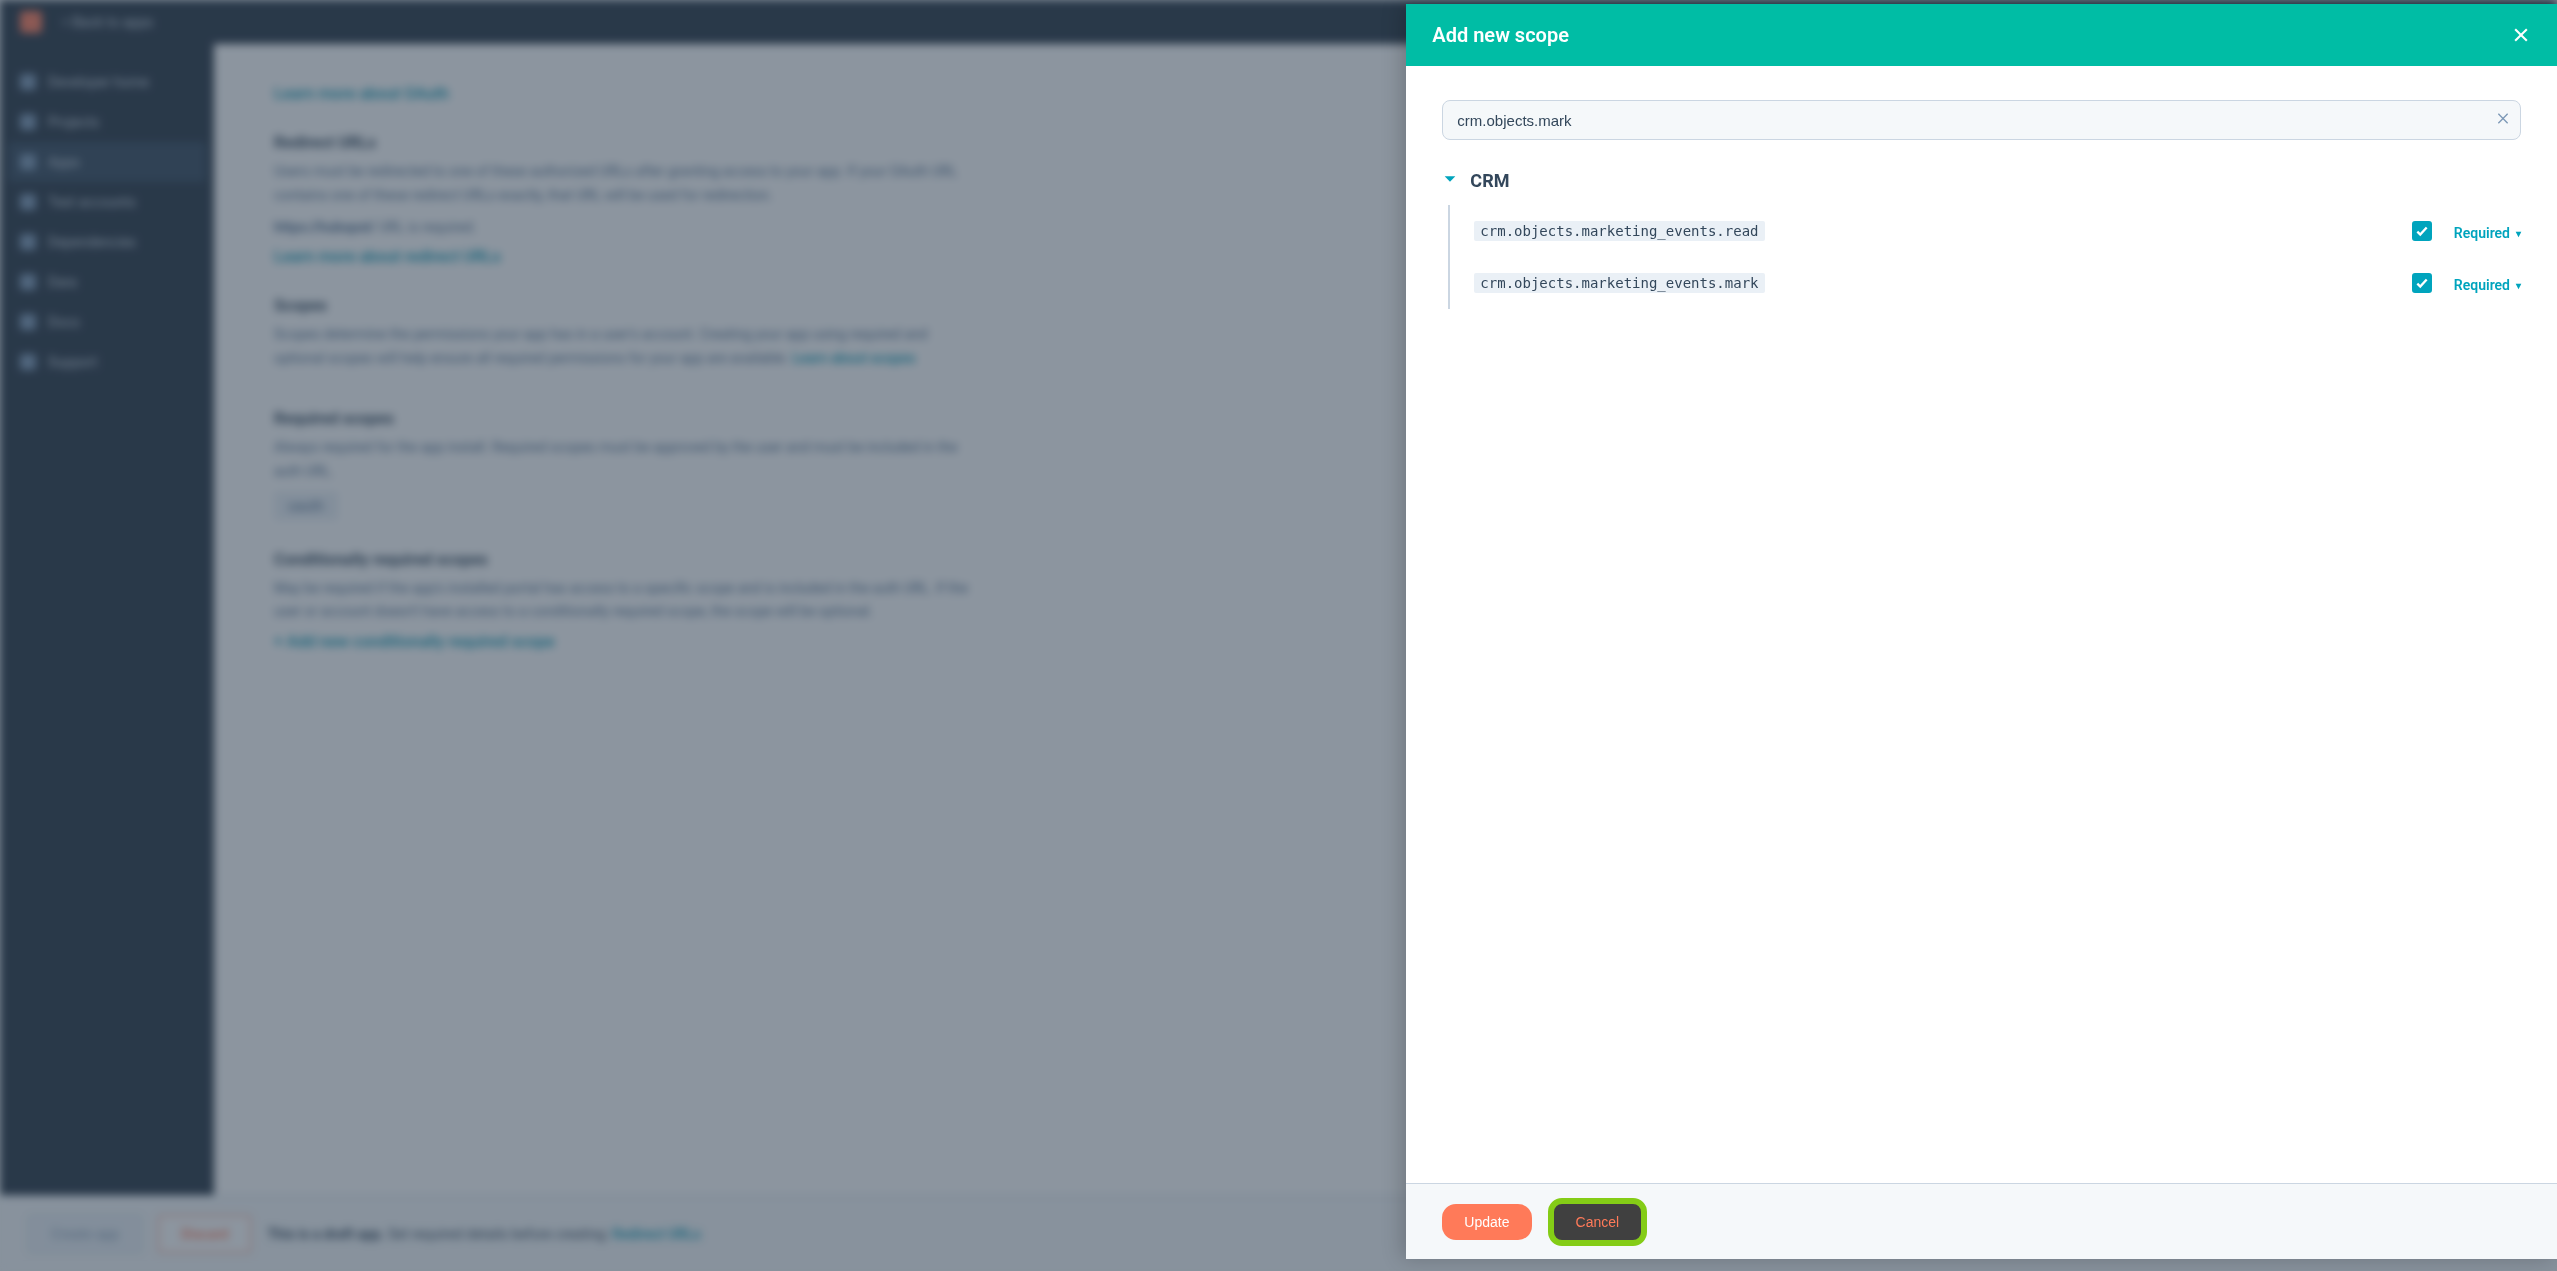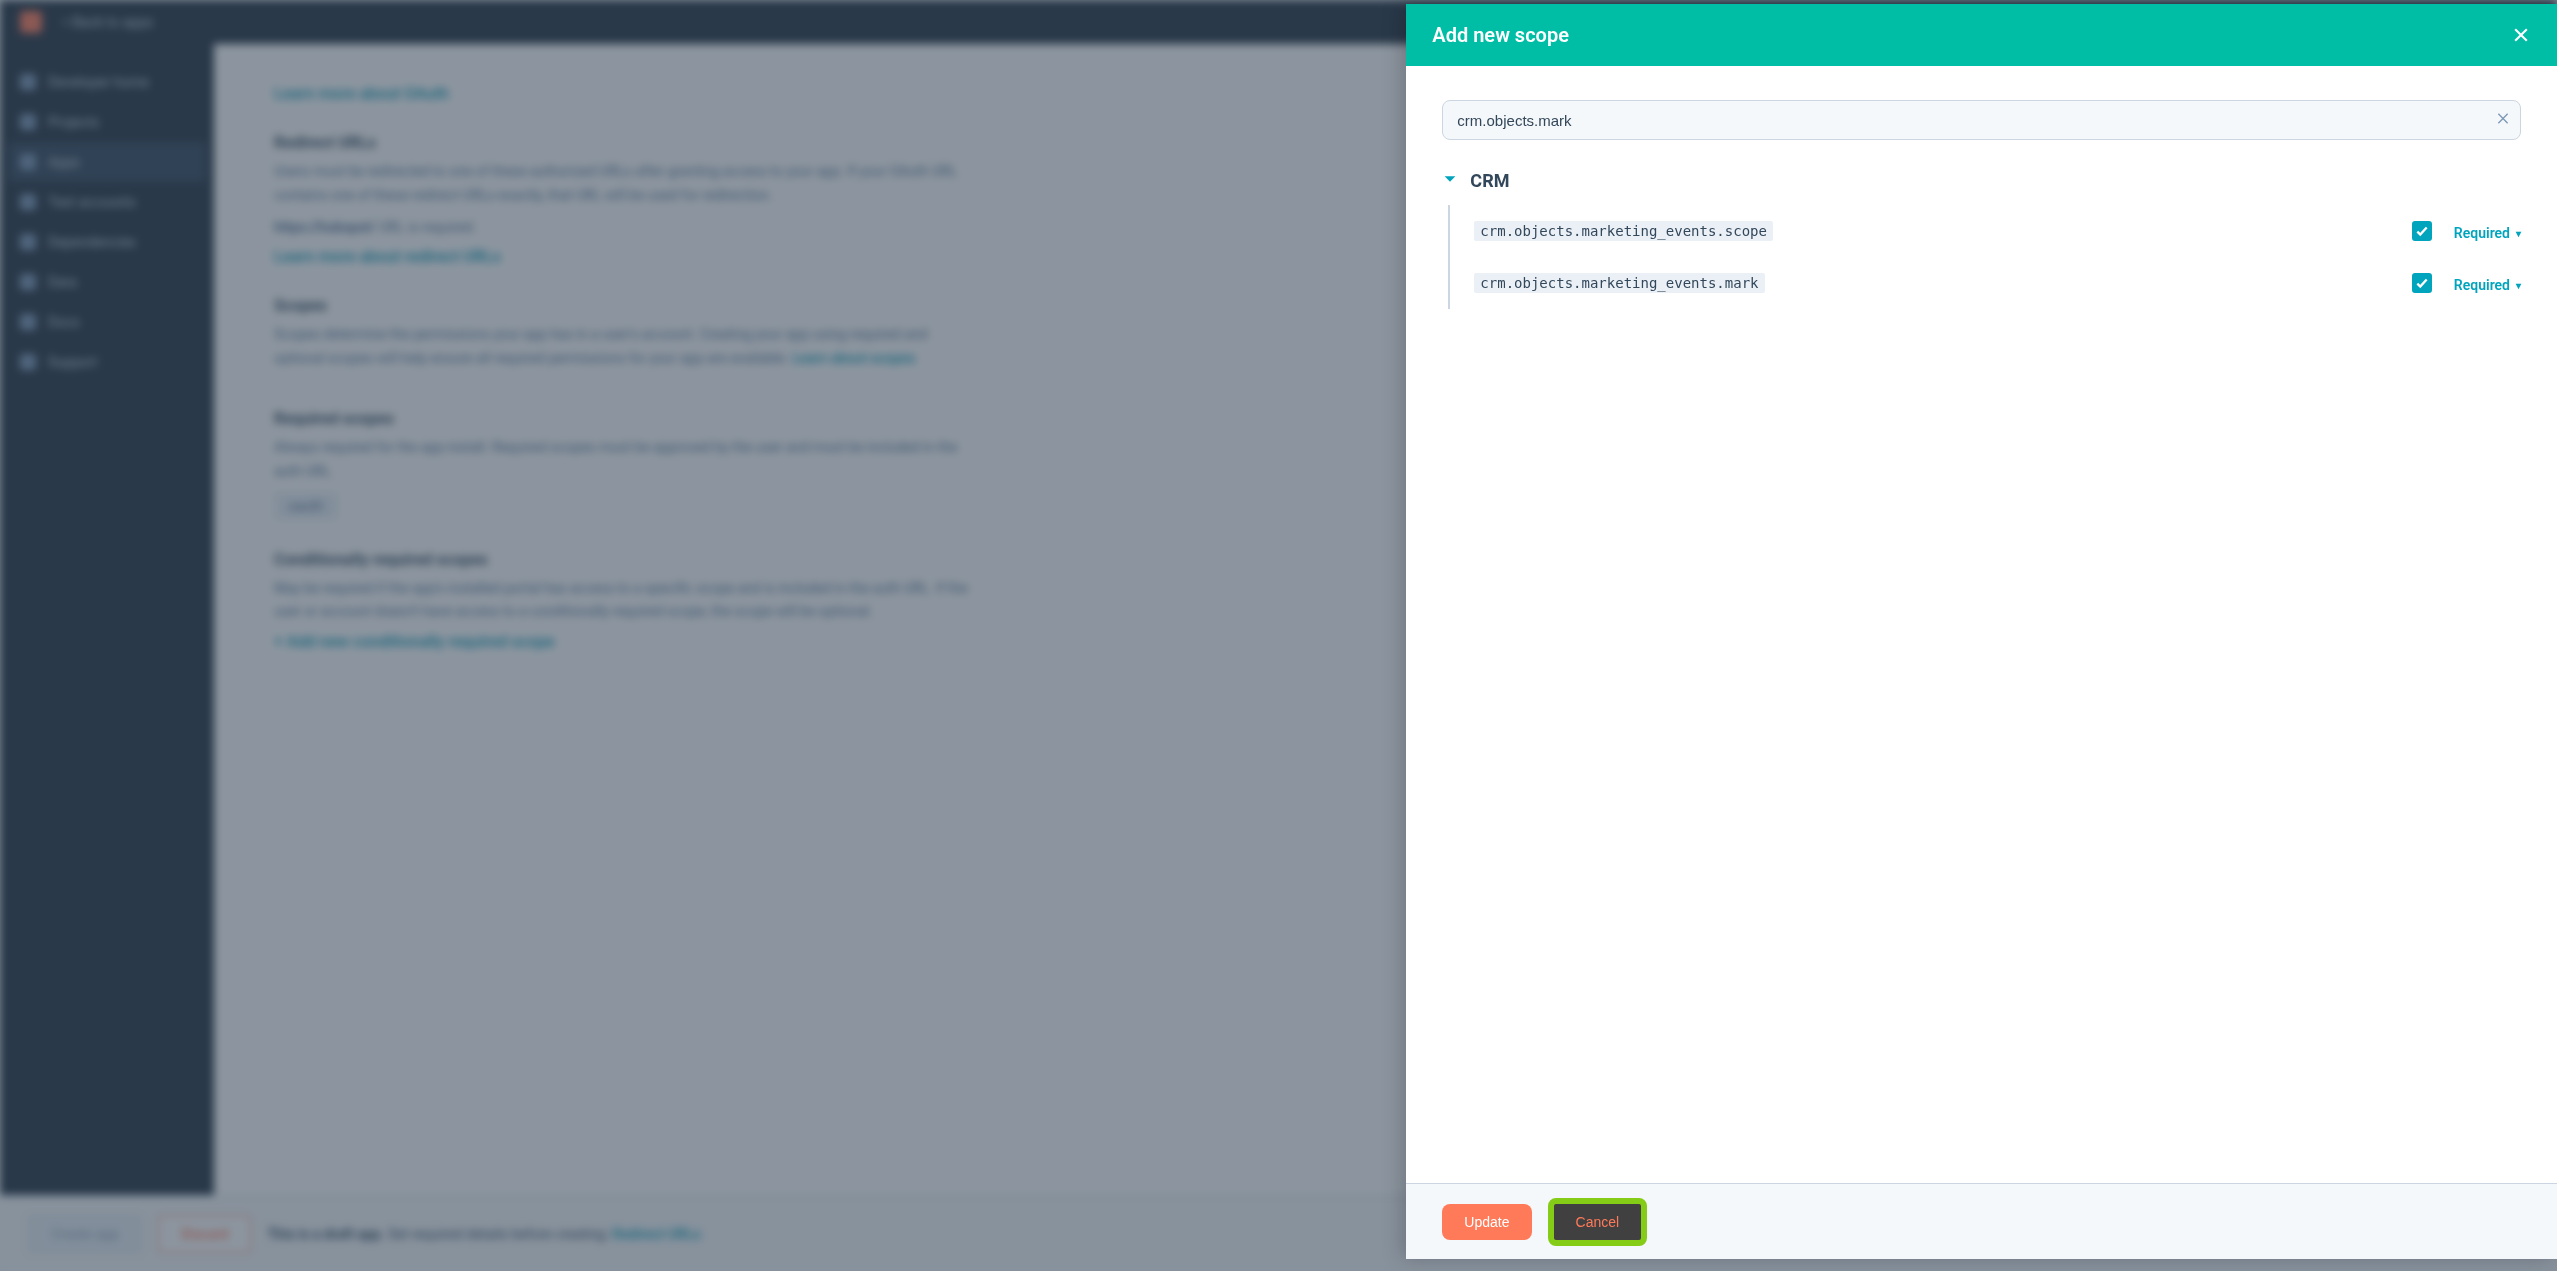--- a/index.html
+++ b/index.html
@@ -56,21 +56,21 @@
     .scope-list { border-left: 2px solid #cbd6e2; margin-left: 6px; padding-left: 24px; }
     .scope-row { display: flex; align-items: center; justify-content: space-between; padding: 14px 0; min-height: 52px; }
     .scope-name { font-family: ui-monospace, 'SFMono-Regular', Consolas, monospace; font-size: 14px; background: #eaf0f6; color: #33475b; padding: 2px 6px; border-radius: 2px; }
     .scope-right { display: flex; align-items: flex-end; gap: 22px; }
     .checkbox { width: 20px; height: 20px; border: 2px solid #00a4bd; border-radius: 3px; background: #00a4bd; display: flex; align-items: center; justify-content: center; cursor: pointer; }
     .checkbox svg { width: 14px; height: 14px; color: #fff; }
     .required-dd { color: #00a4bd; font-weight: 600; font-size: 14px; display: flex; align-items: center; gap: 6px; cursor: pointer; }
     .required-dd .caret { font-size: 10px; }
     
     .panel-footer { height: 76px; border-top: 1px solid #cbd6e2; background: #f5f8fa; display: flex; align-items: center; padding: 0 36px; gap: 16px; }
-    .panel-footer .btn { padding: 10px 22px; border-radius: 8px; font-size: 14px; font-weight: 500; cursor: pointer; }
+    .panel-footer .btn { padding: 10px 22px; border-radius: 14px; font-size: 14px; font-weight: 500; cursor: pointer; }
     .panel-footer .btn-primary { background: #ff7a59; color: #fff; border: none; }
     .panel-footer .btn-secondary { background: #404040; color: #ff7a59; border: 6px solid #84cc16; }
   </style>
 </head>
 <body>
 
 <div class="bg-layer">
   <div class="topbar">
     <div class="logo"></div>
     <div class="breadcrumb">&lt; Back to apps</div>
@@ -173,21 +173,21 @@
       <span class="chev">
         <svg width="16" height="16" viewBox="0 0 24 24" fill="currentColor">
             <path d="M4 8 L12 16 L20 8 Z"></path>
           </svg>
       </span>
       <h3>CRM</h3>
     </div>
 
     <div class="scope-list">
       <div class="scope-row">
-        <span class="scope-name">crm.objects.marketing_events.scope</span>
+        <span class="scope-name">crm.objects.marketing_events.read</span>
         <div class="scope-right">
           <div class="checkbox">
             <svg viewBox="0 0 24 24" fill="none" stroke="currentColor" stroke-width="4">
                 <polyline points="4,13 9,18 20,6"></polyline>
               </svg>
           </div>
           <div class="required-dd">
             <span>Required</span>
             <span class="caret">▾</span>
           </div>

